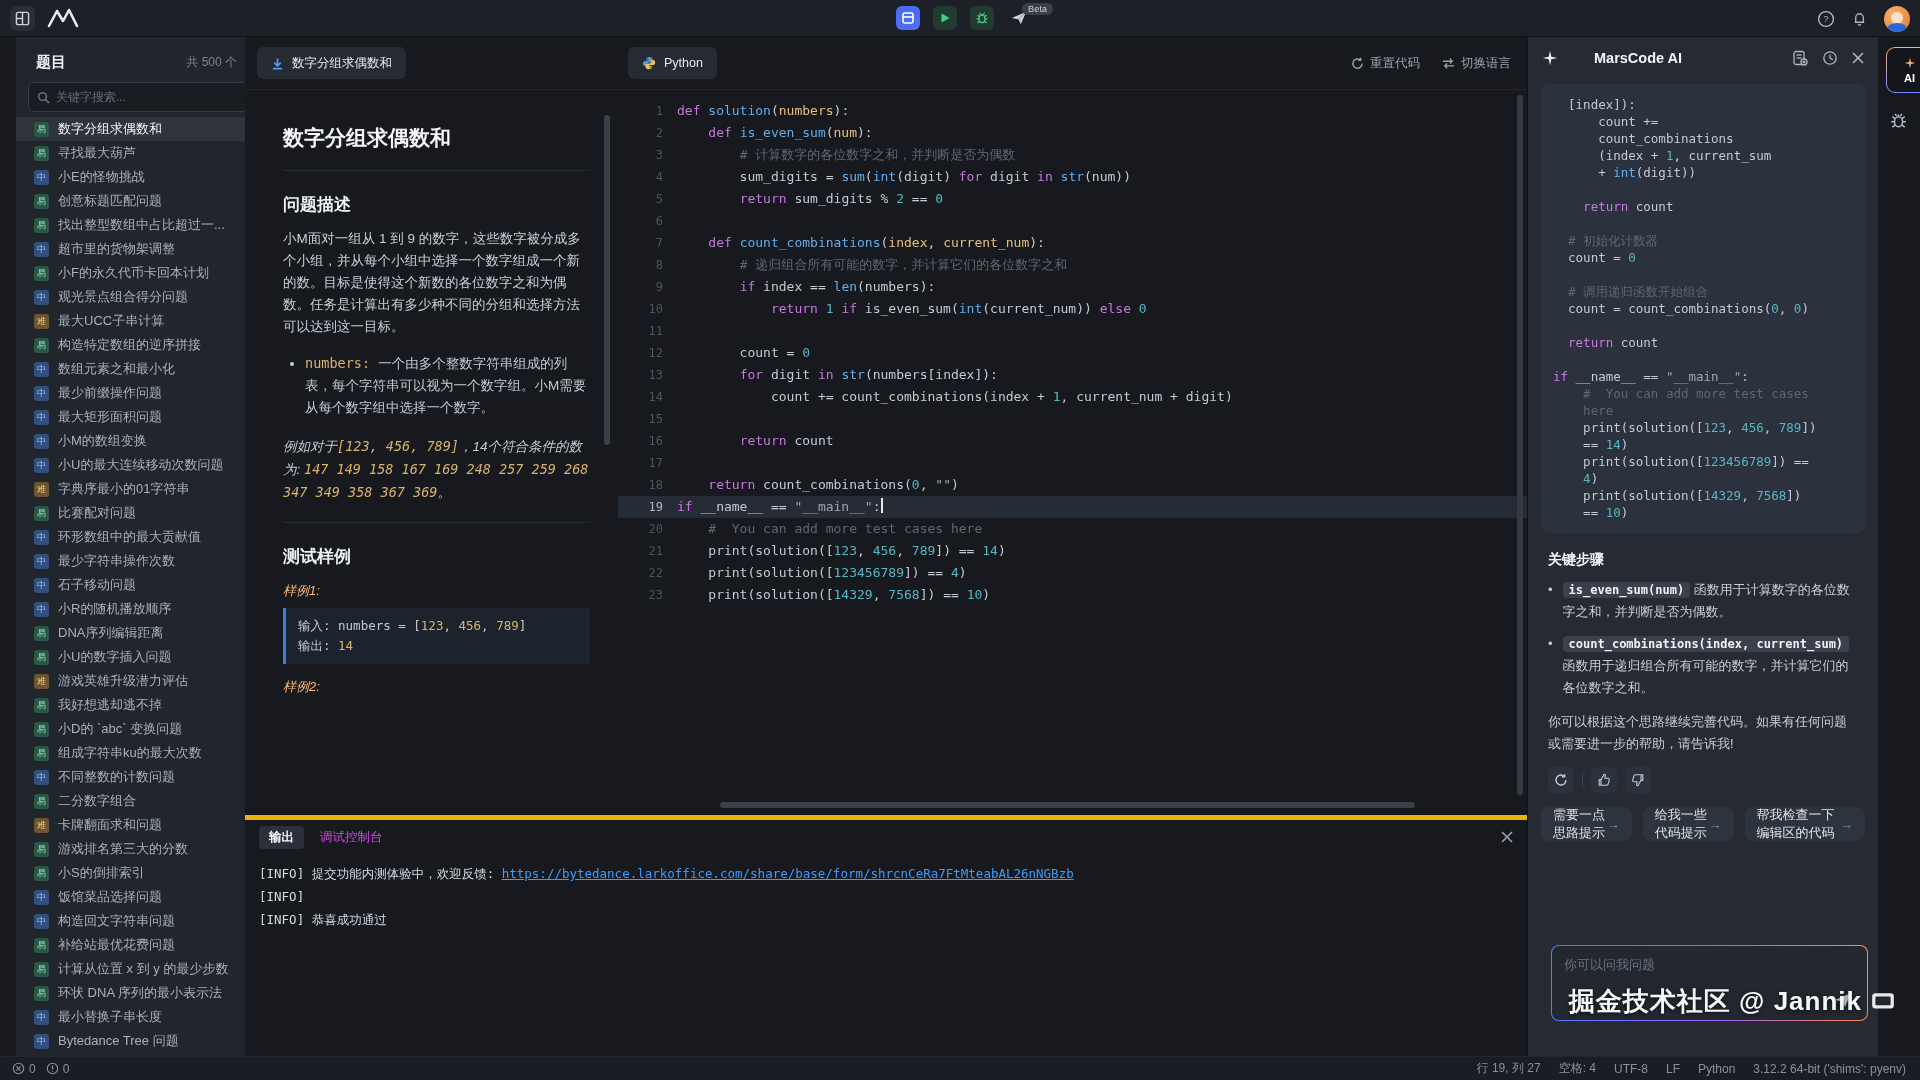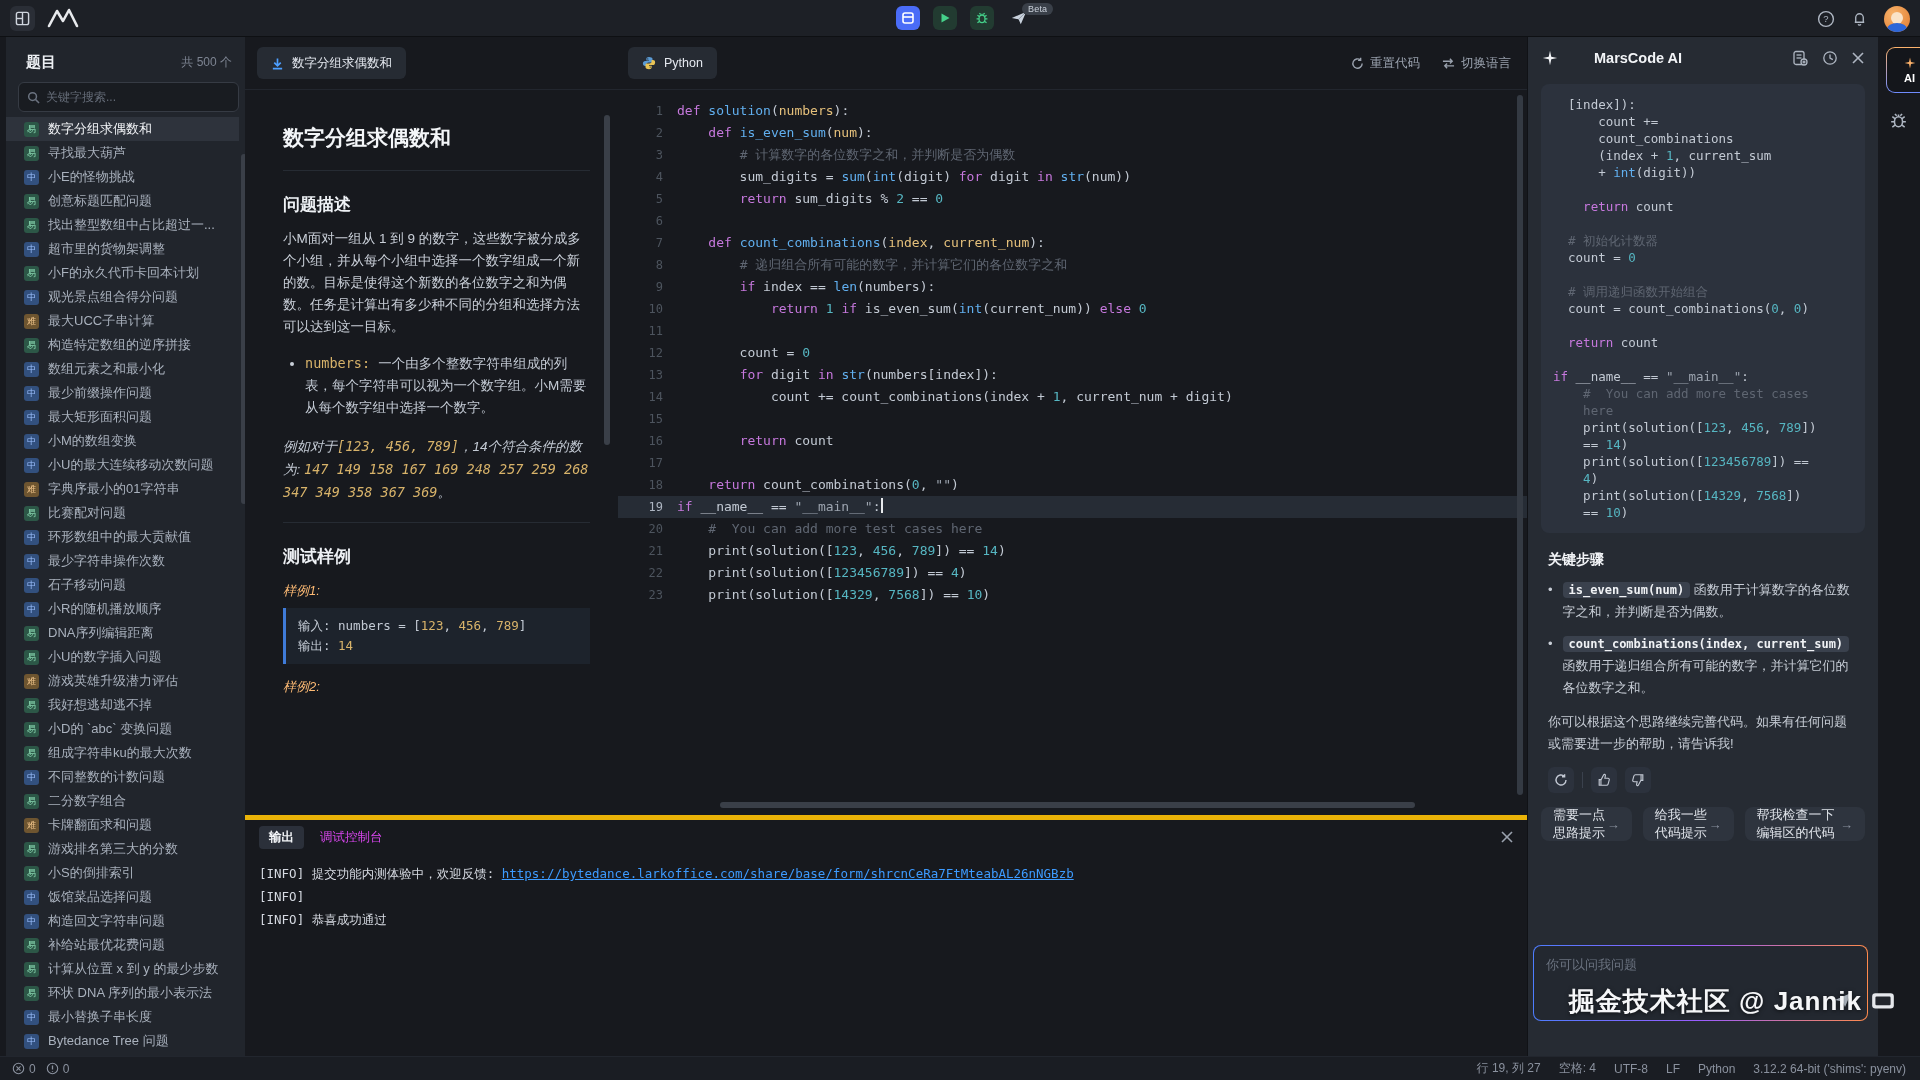--- a/index.html
+++ b/index.html
@@ -15,21 +15,21 @@
   .tb-ic { width:24px; height:24px; border-radius:6px; display:flex; align-items:center; justify-content:center; cursor:pointer; }
   .tb-ic.blue { background:#4a6cf7; }
   .tb-ic.green { background:#223b31; }
   .beta-chip { position:absolute; left:126px; top:-3px; background:#3a4049; color:#c9d0da; font-size:9px; padding:1px 6px; border-radius:7px; letter-spacing:.2px; }
   .tb-right { position:absolute; right:10px; top:0; height:37px; display:flex; align-items:center; gap:16px; }
   .avatar { width:26px; height:26px; border-radius:50%; background:radial-gradient(circle at 35% 30%, #f7b26a, #e07a2e); position:relative; overflow:hidden; }
   .avatar::after{ content:""; position:absolute; left:7px; top:6px; width:12px; height:12px; border-radius:50%; background:#fae3c8; }
   .avatar::before{ content:""; position:absolute; left:3px; top:17px; width:20px; height:12px; border-radius:50% 50% 0 0; background:#2c66d9; z-index:1; }
 
   
-  .sidebar { position:absolute; left:6px; top:37px; width:245px; height:1019px; background:#21252c; border-right:1px solid #0f766e; }
+  .sidebar { position:absolute; left:16px; top:37px; width:245px; height:1019px; background:#21252c; border-right:6px solid #0f766e; }
   .sb-head { display:flex; align-items:center; justify-content:space-between; padding:16px 18px 0 20px; }
   .sb-title { color:#eef1f5; font-size:15px; font-weight:bold; }
   .sb-count { color:#7d8492; font-size:12px; }
   .sb-search { position:absolute; left:12px; top:45px; width:221px; height:30px; background:#191c21; border:1px solid #363b44; border-radius:6px; display:flex; align-items:center; padding:0 8px; gap:6px; }
   .sb-search input { flex:1; background:transparent; border:none; outline:none; color:#aeb6c2; font-size:12px; font-family:"Liberation Sans",sans-serif; }
   .sb-search input::placeholder { color:#646b77; }
   .sb-list { position:absolute; left:0; top:80px; width:233px; }
   .sb-item { height:24px; display:flex; align-items:center; gap:9px; padding-left:18px; cursor:pointer; }
   .sb-item.active { background:#2e333c; }
   .sb-item .lbl { color:#a9b1bd; font-size:13px; white-space:nowrap; overflow:hidden; text-overflow:ellipsis; max-width:185px; }
@@ -104,21 +104,21 @@
   .ai-b { display:flex; gap:10px; margin:10px 20px 0; color:#c7cdd6; font-size:13px; line-height:22px; }
   .ai-b .dot { color:#c7cdd6; flex:none; }
   .chip { background:#3a414d; border-radius:4px; padding:1px 6px; font-family:"DejaVu Sans Mono",monospace; font-weight:bold; font-size:12px; color:#f0f2f5; }
   .ai-close-text { margin:12px 20px 0; color:#c7cdd6; font-size:13px; line-height:22px; }
   .ai-feedback { display:flex; align-items:center; gap:8px; margin:12px 20px 0; }
   .fb-btn { width:26px; height:26px; border-radius:6px; background:#2c323d; display:flex; align-items:center; justify-content:center; cursor:pointer; }
   .fb-sep { width:1px; height:16px; background:#3a414d; }
   .ai-sugs { margin:14px 13px 0; display:flex; flex-direction:row; gap:11px; }
   .sug { height:34px; background:#2e343e; border-radius:8px; display:flex; align-items:center; padding:0 12px; color:#dfe3e9; font-size:13px; cursor:pointer; }
   .sug .arr { margin-left:auto; color:#8a919e; }
-  .ai-input { position:absolute; left:5px; top:908px; right:10px; height:76px; border-radius:8px; border:1px solid transparent; background:linear-gradient(#232830,#232830) padding-box, linear-gradient(90deg,#4d7dff,#9a5cff,#ff8a4c) border-box; }
+  .ai-input { position:absolute; left:23px; top:908px; right:10px; height:76px; border-radius:8px; border:1px solid transparent; background:linear-gradient(#232830,#232830) padding-box, linear-gradient(90deg,#4d7dff,#9a5cff,#ff8a4c) border-box; }
   .ai-input textarea { width:100%; height:100%; background:transparent; border:none; outline:none; resize:none; color:#c9cfd8; font-size:13px; padding:10px 12px; font-family:"Liberation Sans",sans-serif; }
   .ai-input textarea::placeholder { color:#6b7380; }
   .send { position:absolute; right:14px; bottom:10px; cursor:pointer; }
 
   
   .strip { position:absolute; left:1878px; top:37px; width:42px; height:1019px; background:#17191e; }
   .ai-badge { position:absolute; left:8px; top:10px; width:47px; height:46px; border-radius:9px; border:1.5px solid transparent; background:linear-gradient(#14161b,#14161b) padding-box, linear-gradient(180deg,#ffb36b,#6e8bff) border-box; display:flex; flex-direction:column; align-items:center; justify-content:center; gap:3px; cursor:pointer; }
   .ai-badge .t { color:#fff; font-size:11px; font-weight:bold; }
   .strip-bug { position:absolute; left:11px; top:74px; cursor:pointer; }
 

